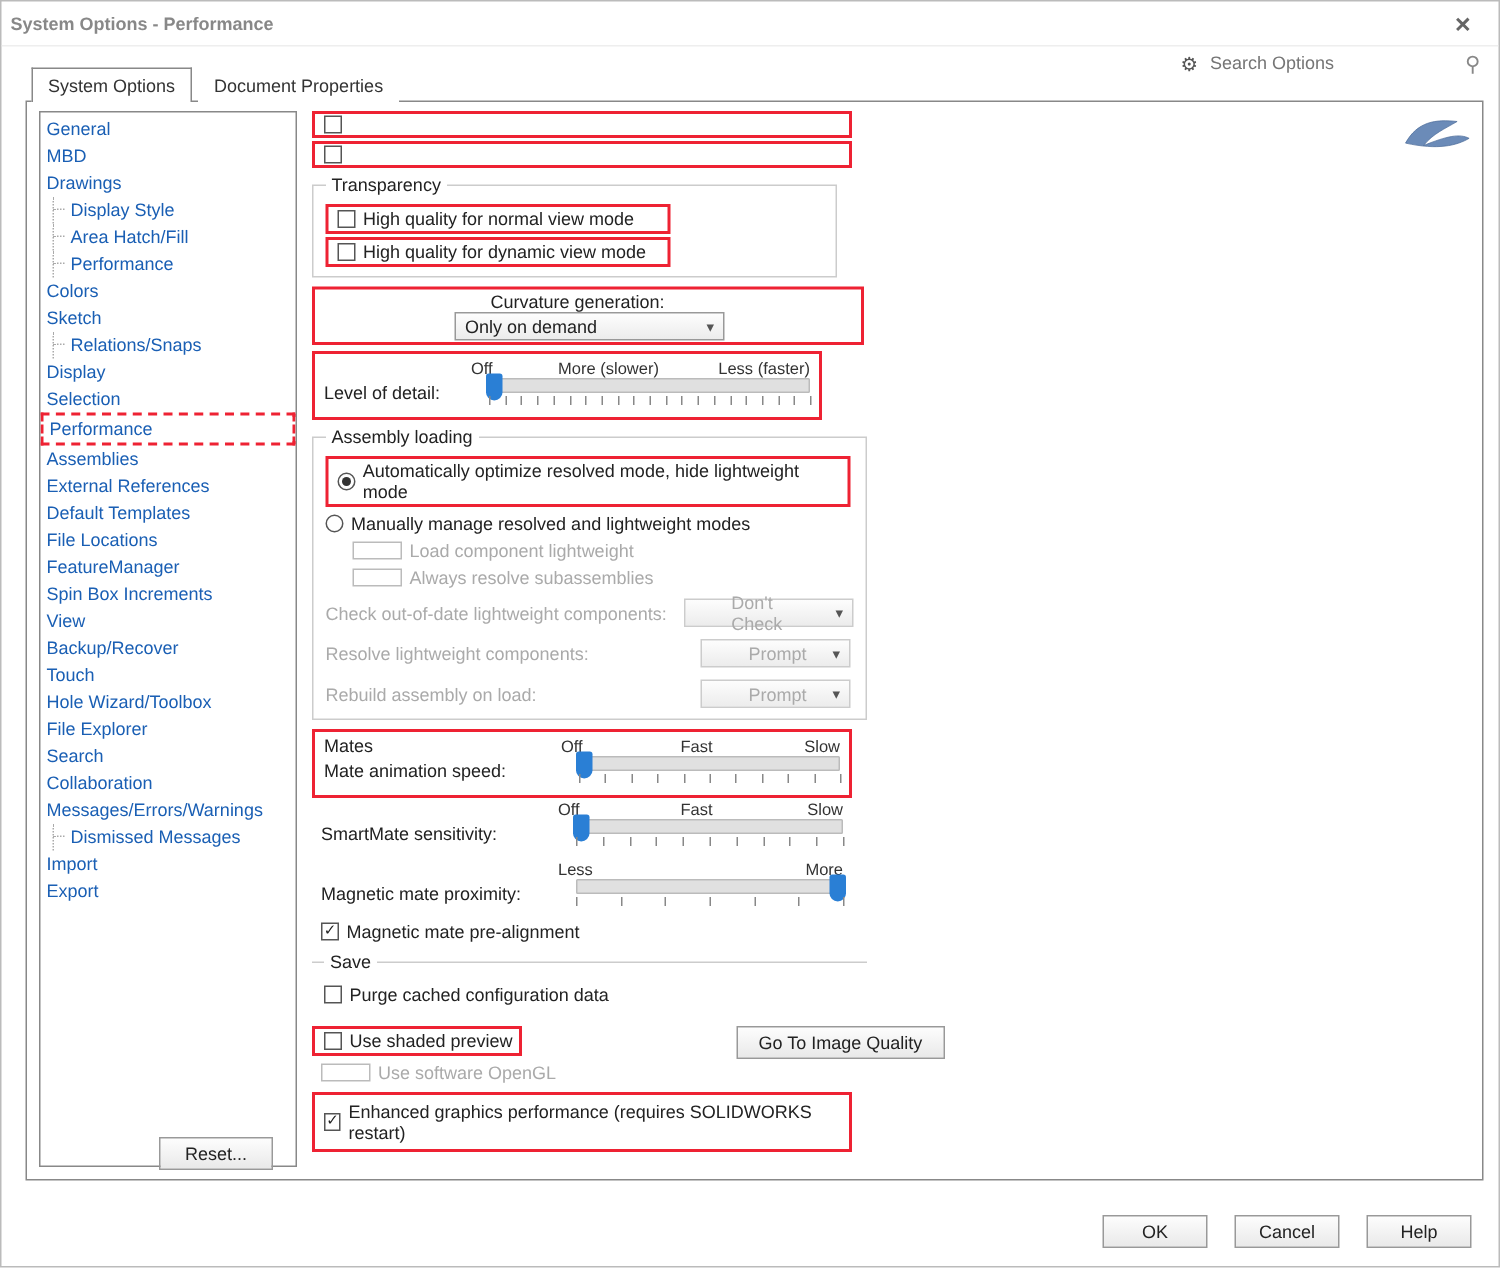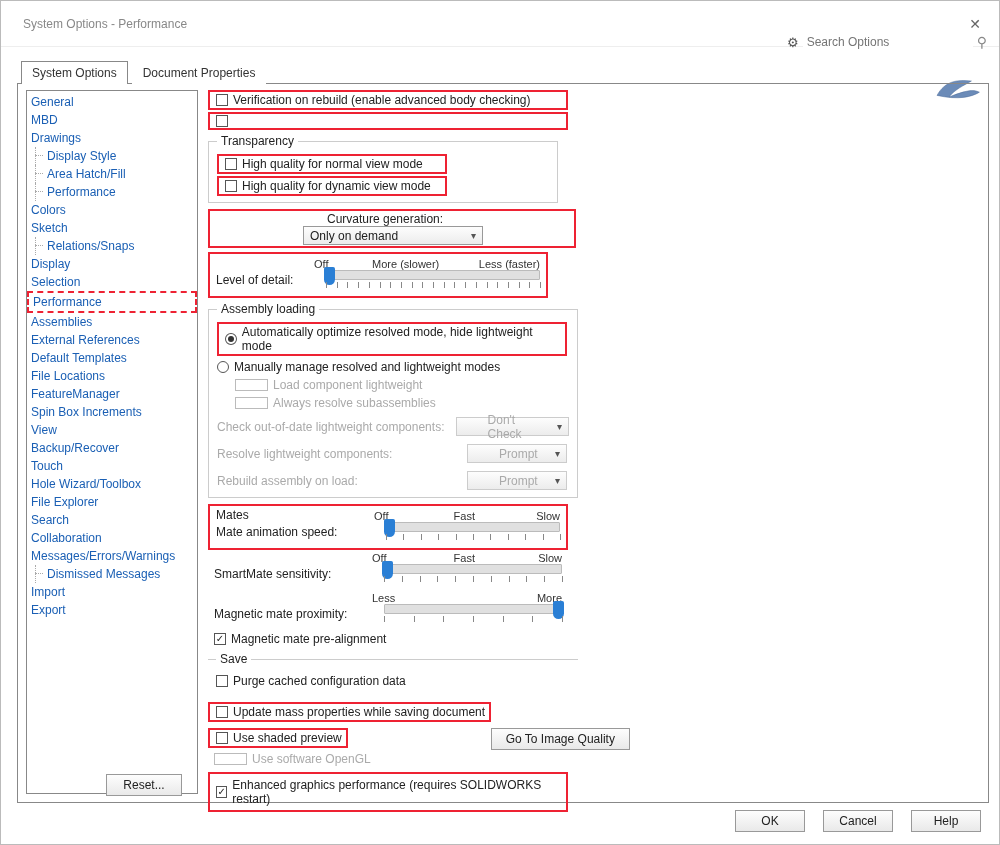--- a/index.html
+++ b/index.html
@@ -10,27 +10,28 @@
     background: #fff;
     color: #222;
     width: 1000px;
     height: 845px;
     position: relative;
     overflow: hidden;
     border: 1px solid #bbb;
   }
   
   .titlebar {
-    height: 46px;
+    height: 30px;
     display: flex;
     align-items: center;
-    padding: 0 8px 0 22px;
+    padding: 0 8px 0 6px;
     font-size: 12px;
     color: #888;
     border-bottom: 1px solid #eee;
+    font-weight: bold;
   }
   .titlebar .close {
     margin-left: auto;
     font-size: 14px;
     color: #666;
     padding: 4px 10px;
   }
   
   .searchrow {
     position: absolute;
@@ -311,21 +312,20 @@
       <div class="tree-item l1"><span>Messages/Errors/Warnings</span></div>
       <div class="tree-item l2"><span class="dash"></span><span>Dismissed Messages</span></div>
       <div class="tree-item l1"><span>Import</span></div>
       <div class="tree-item l1"><span>Export</span></div>
     </div>
 
   <div class="content">
 
     <div class="hl hl-pad" style="width:360px; margin-bottom:2px;">
       <span class="checkbox"></span>
-      <span>Verification on rebuild (enable advanced body checking)</span>
     </div>
     <div class="hl hl-pad" style="width:360px; margin-bottom:4px;">
       <span class="checkbox"></span>
     </div>
 
     <fieldset style="width:350px;">
       <legend>Transparency</legend>
       <div class="hl hl-pad" style="width:230px; margin-bottom:2px;">
         <span class="checkbox"></span>
         <span>High quality for normal view mode</span>
@@ -513,24 +513,20 @@
     </div>
 
     <fieldset style="width:370px; border-bottom:none; border-left:none; border-right:none; margin-top:4px;">
       <legend>Save</legend>
       <div class="row">
         <span class="checkbox"></span>
         <span>Purge cached configuration data</span>
       </div>
     </fieldset>
 
-    <div class="hl hl-pad hl-narrow" style="margin:0 0 6px 0;">
-      <span class="checkbox"></span>
-      <span>Update mass properties while saving document</span>
-    </div>
 
     <div style="display:flex; align-items:flex-start; gap:120px;">
       <div>
         <div class="hl hl-pad hl-narrow" style="margin-bottom:2px;">
           <span class="checkbox"></span>
           <span>Use shaded preview</span>
         </div>
         <div class="row" style="padding-left:6px;">
           <span class="checkbox disabled"></span>
           <span class="lbl-disabled">Use software OpenGL</span>

